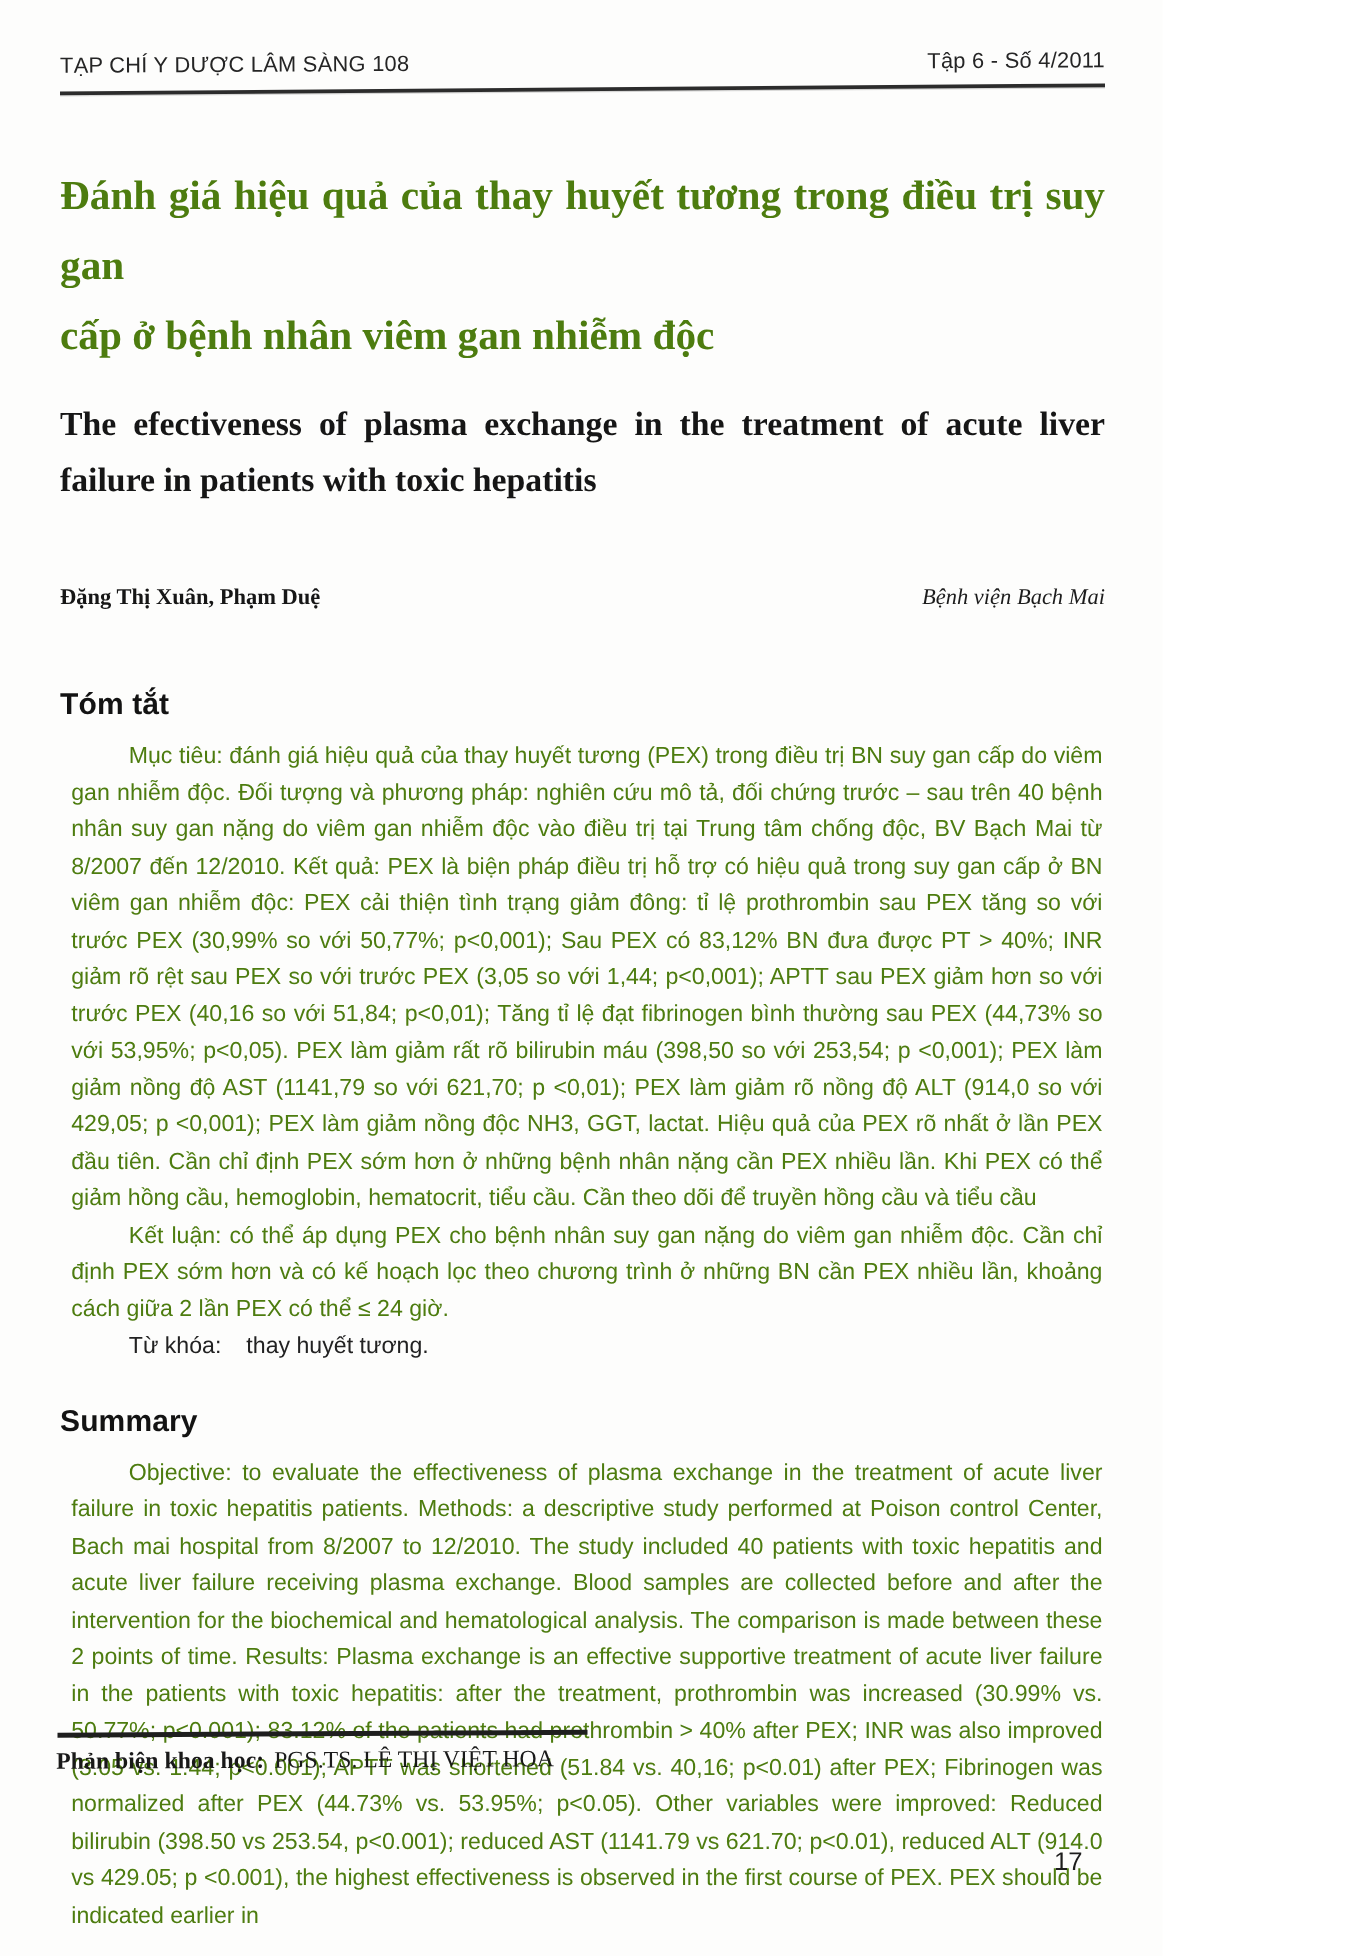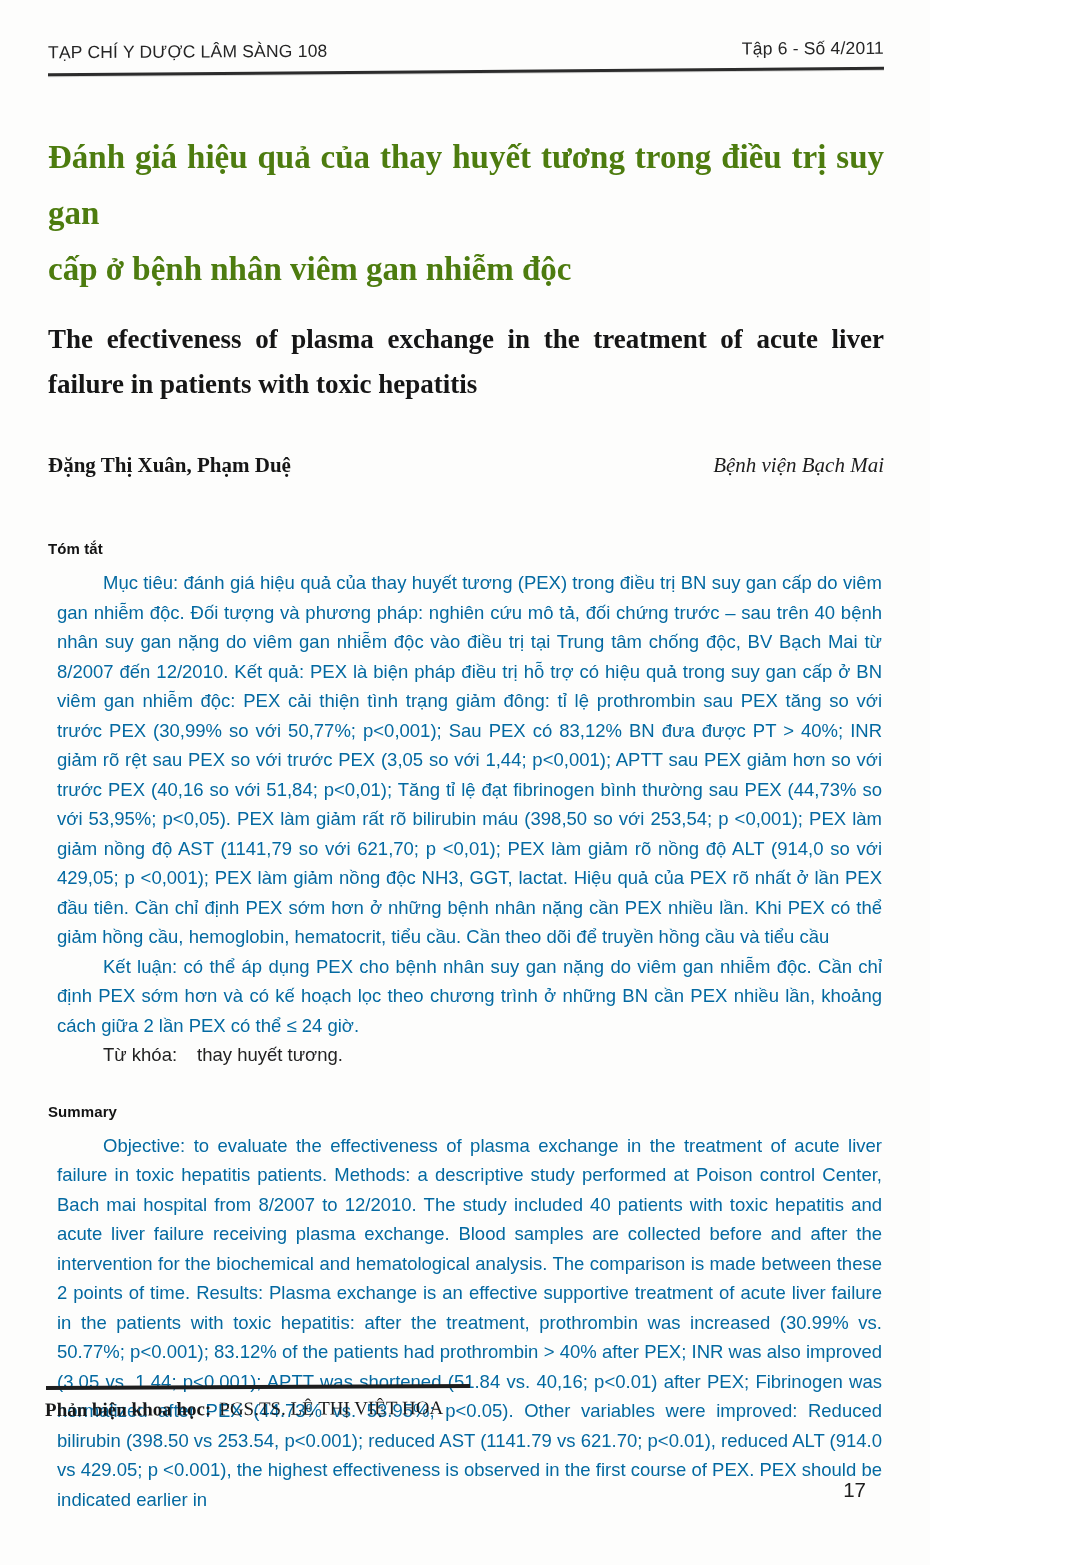--- a/index.html
+++ b/index.html
@@ -54,46 +54,46 @@
     font-family: "Liberation Serif", "DejaVu Serif", serif;
     font-weight: bold;
     font-size: 27px;
     color: #161616;
   }
   .title-en .t-line { display: block; line-height: 45px; }
   .title-en .t-line.justify-line { text-align: justify; text-align-last: justify; }
 
   
   .authors-row {
-    margin-top: 46px;
+    margin-top: 60px;
     display: flex;
     justify-content: space-between;
     align-items: baseline;
     font-family: "Liberation Serif", "DejaVu Serif", serif;
-    font-size: 21px;
+    font-size: 18px;
   }
   .authors { font-weight: bold; color: #161616; }
   .affiliation { font-style: italic; color: #1c1c1c; }
 
   
   .section-heading {
-    font-size: 15px;
+    font-size: 24px;
     font-weight: bold;
     color: #131313;
     letter-spacing: 0.1px;
   }
   .h-abstract { margin-top: 62px; }
   .h-summary { margin-top: 33px; }
 
   .body-text {
     margin: 0 2px 0 9px;
     font-size: 18.5px;
     line-height: 29.5px;
     text-align: justify;
-    color: #0369a1;
+    color: #4d7c0f;
   }
   .para { text-indent: 46px; }
   .first-para { margin-top: 11px; }
   .keywords-line {
     margin-left: 9px;
     padding-left: 46px;
     font-size: 18.5px;
     line-height: 29.5px;
     color: #222222;
   }

